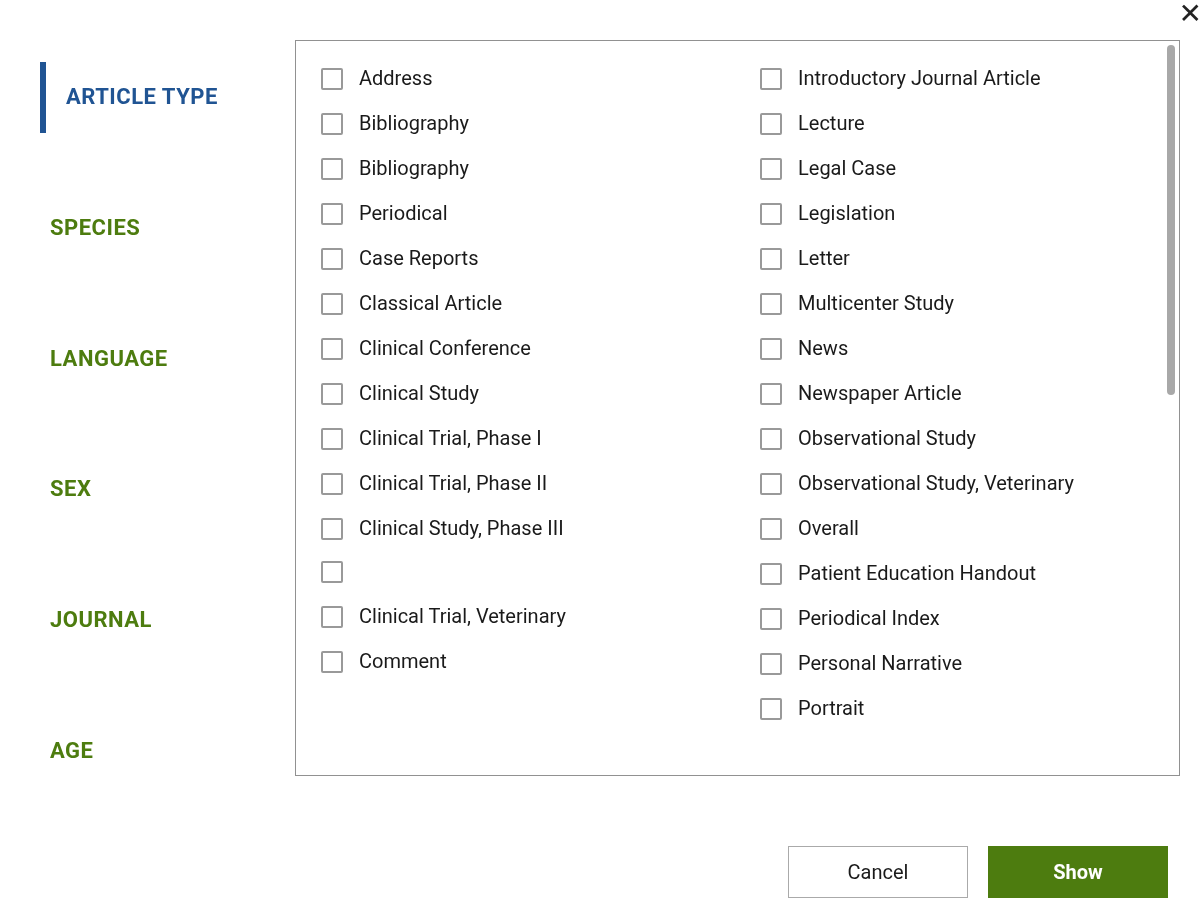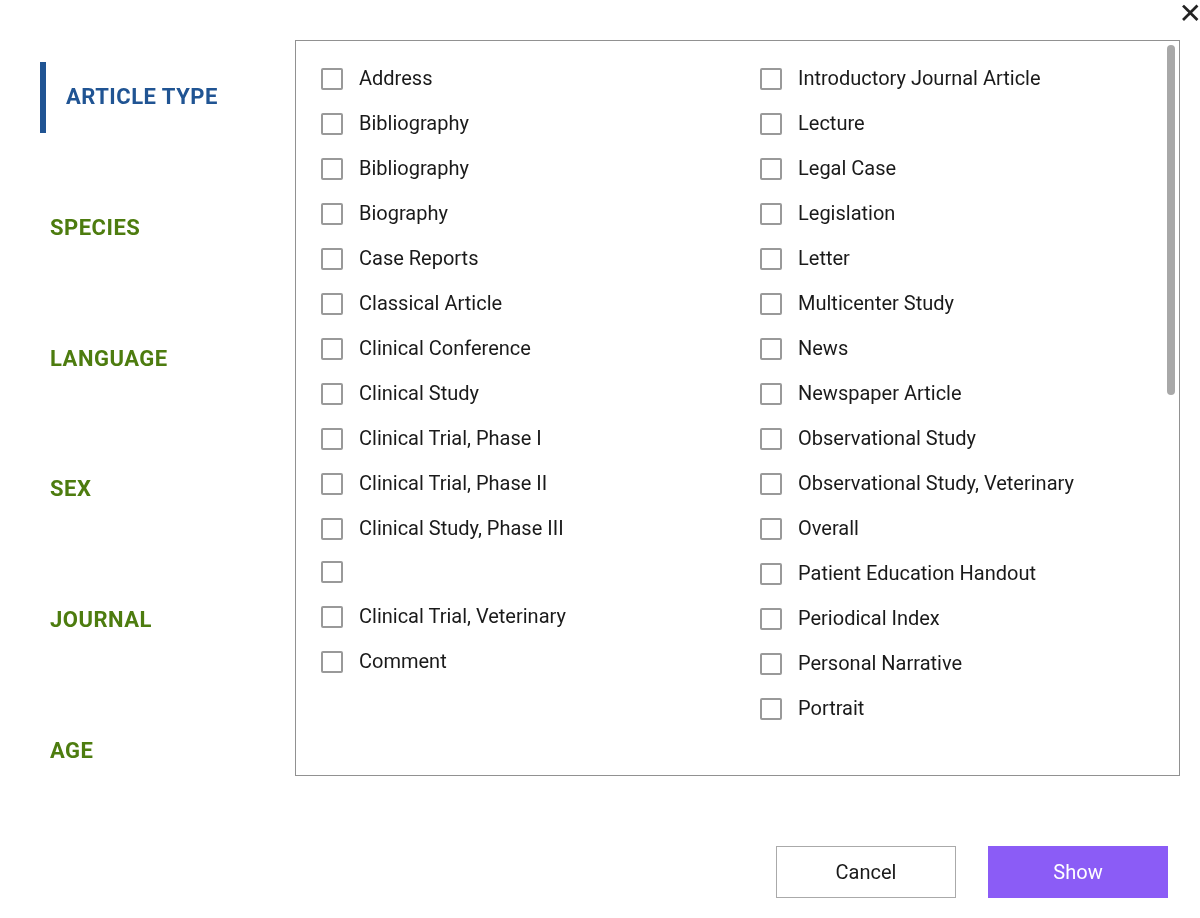--- a/index.html
+++ b/index.html
@@ -102,39 +102,39 @@
       width: 8px;
       height: 350px;
       background: #a8a8a8;
       border-radius: 4px;
     }
     .footer {
       position: absolute;
       bottom: 20px;
       right: 32px;
       display: flex;
-      gap: 32px;
+      gap: 20px;
     }
     .btn {
       width: 180px;
       height: 52px;
       font-size: 20px;
       border: none;
       cursor: pointer;
       font-family: inherit;
     }
     .btn-cancel {
       background: #fff;
       border: 1px solid #aaa;
       color: #1a1a1a;
     }
     .btn-show {
-      background: #8b5cf6;
+      background: #4d7c0f;
       color: #fff;
-      font-weight: 400;
+      font-weight: 700;
     }
   </style>
 </head>
 <body>
 
 <div class="close-icon">✕</div>
 
 <div class="container">
   <div class="sidebar" id="sidebar">
       <div class="sidebar-item active"><span>ARTICLE TYPE</span></div>
@@ -155,21 +155,21 @@
           <label class="checkbox-row">
             <span class="checkbox-box"></span>
             <span class="checkbox-label">Bibliography</span>
           </label>
           <label class="checkbox-row">
             <span class="checkbox-box"></span>
             <span class="checkbox-label">Bibliography</span>
           </label>
           <label class="checkbox-row">
             <span class="checkbox-box"></span>
-            <span class="checkbox-label">Biography</span>
+            <span class="checkbox-label">Periodical</span>
           </label>
           <label class="checkbox-row">
             <span class="checkbox-box"></span>
             <span class="checkbox-label">Case Reports</span>
           </label>
           <label class="checkbox-row">
             <span class="checkbox-box"></span>
             <span class="checkbox-label">Classical Article</span>
           </label>
           <label class="checkbox-row">

